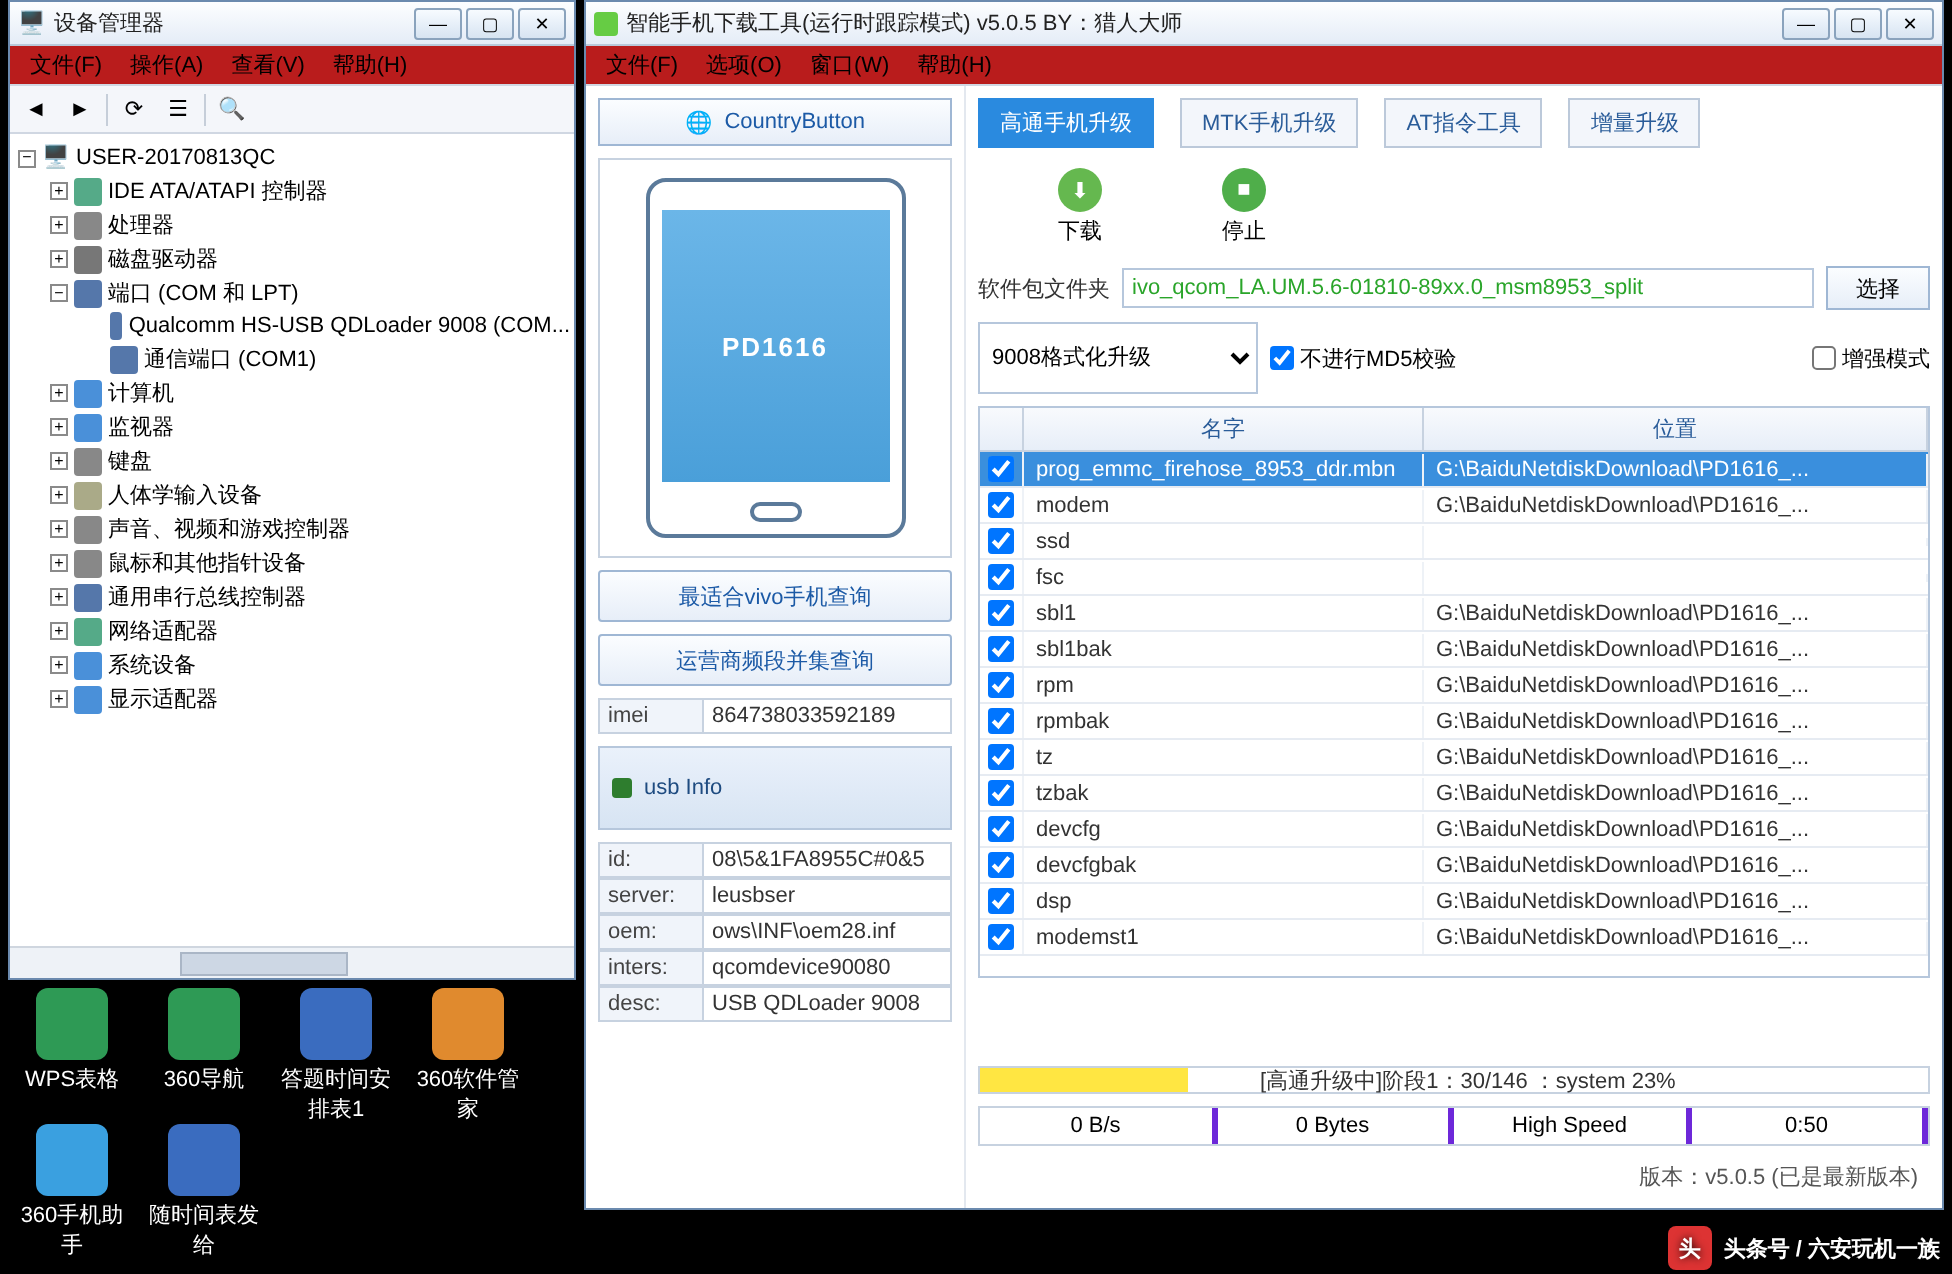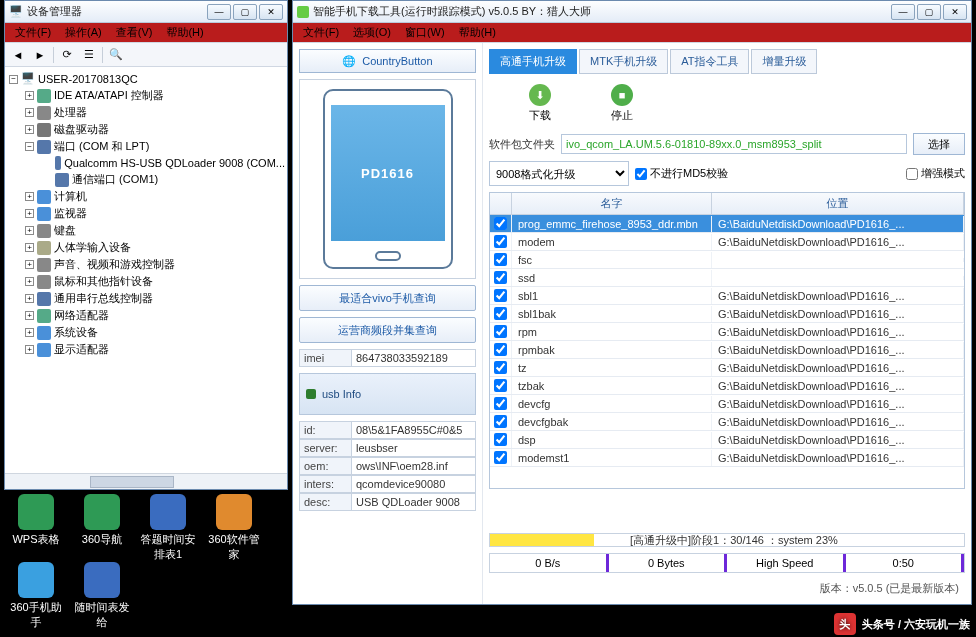--- a/index.html
+++ b/index.html
@@ -39,35 +39,35 @@
 .phone .homebtn { width:26px; height:10px; border:2px solid #5b7a9a; border-radius:5px; margin:4px auto 6px; }
 
 .bluebtn { height:26px; border:1px solid #9fb7d4; background:linear-gradient(#fbfdff,#e7eef8); display:flex; align-items:center; justify-content:center; color:#1c5aa6; cursor:pointer; border-radius:2px; }
 
 .kv { display:flex; border:1px solid #c7d2e0; }
 .kv .k { width:52px; background:#f0f4fa; border-right:1px solid #c7d2e0; padding:2px 4px; color:#444; }
 .kv .v { flex:1; padding:2px 4px; color:#333; overflow:hidden; text-overflow:ellipsis; white-space:nowrap; }
 .sectionhdr { background:linear-gradient(#eaf1fb,#d7e4f3); border:1px solid #b6c7dc; padding:14px 6px; display:flex; align-items:center; gap:6px; color:#1e4b80; }
 
 .rightcol { flex:1; padding:6px; display:flex; flex-direction:column; gap:6px; overflow:hidden; }
-.tabs { display:flex; gap:2px;text-align:center; }
+.tabs { display:flex; gap:13px;text-align:center; }
 .tab { padding:4px 10px; border:1px solid #bcc9da; background:#f3f6fb; cursor:pointer; color:#2a5c99; }
 .tab.active { background:#2a8adf; color:#fff; border-color:#2a8adf; }
 
 .iconrow { display:flex; gap:60px; padding:4px 40px; }
 .iconbtn { display:flex; flex-direction:column; align-items:center; gap:2px; cursor:pointer; }
 .iconbtn .circ { width:22px; height:22px; border-radius:50%; display:flex; align-items:center; justify-content:center; color:#fff; }
 .dlcirc { background:#65b84f; }
 .stopcirc { background:#4fae4a; }
 
 .row { display:flex; align-items:center; gap:6px; }
 .lbl { color:#333; }
 .txtfield { flex:1; height:20px; border:1px solid #b6c7dc; background:#fff; padding:0 4px; display:flex; align-items:center; overflow:hidden; white-space:nowrap; color:#2aa52a; }
 .btn { height:22px; padding:0 14px; border:1px solid #9fb7d4; background:linear-gradient(#fbfdff,#e7eef8); cursor:pointer; display:flex; align-items:center; }
-select { height:25px; border:1px solid #b6c7dc; background:#fff; padding:0 2px; }
+select { height:36px; border:1px solid #b6c7dc; background:#fff; padding:0 2px; }
 .chk { display:flex; align-items:center; gap:3px; }
 .chk input { width:12px; height:12px; }
 
 .grid { flex:1; border:1px solid #b6c7dc; overflow:hidden; display:flex; flex-direction:column; }
 .ghdr { display:flex; background:linear-gradient(#f8fafd,#e7eef8); border-bottom:1px solid #c7d2e0; }
 .ghdr .gc { padding:3px 6px; border-right:1px solid #c7d2e0; color:#2a5c99; text-align:center; }
 .gbody { flex:1; overflow-y:auto; }
 .grow { display:flex; border-bottom:1px solid #e6ebf2; align-items:center; }
 .grow .gc { padding:2px 6px; border-right:1px solid #eef2f7; overflow:hidden; white-space:nowrap; text-overflow:ellipsis; color:#333; }
 .gc.c0 { width:22px; display:flex; align-items:center; justify-content:center; }
@@ -336,28 +336,28 @@
               <div class="gc c0">
                 <input type="checkbox" checked="" style="">
               </div>
               <div class="gc c1">modem</div>
               <div class="gc c2">G:\BaiduNetdiskDownload\PD1616_...</div>
             </div>
             <div class="grow">
               <div class="gc c0">
                 <input type="checkbox" checked="" style="">
               </div>
+              <div class="gc c1">ssd</div>
+              <div class="gc c2"></div>
+            </div>
+            <div class="grow">
+              <div class="gc c0">
+                <input type="checkbox" checked="" style="">
+              </div>
               <div class="gc c1">fsc</div>
-              <div class="gc c2"></div>
-            </div>
-            <div class="grow">
-              <div class="gc c0">
-                <input type="checkbox" checked="" style="">
-              </div>
-              <div class="gc c1">ssd</div>
               <div class="gc c2"></div>
             </div>
             <div class="grow">
               <div class="gc c0">
                 <input type="checkbox" checked="" style="">
               </div>
               <div class="gc c1">sbl1</div>
               <div class="gc c2">G:\BaiduNetdiskDownload\PD1616_...</div>
             </div>
             <div class="grow">

